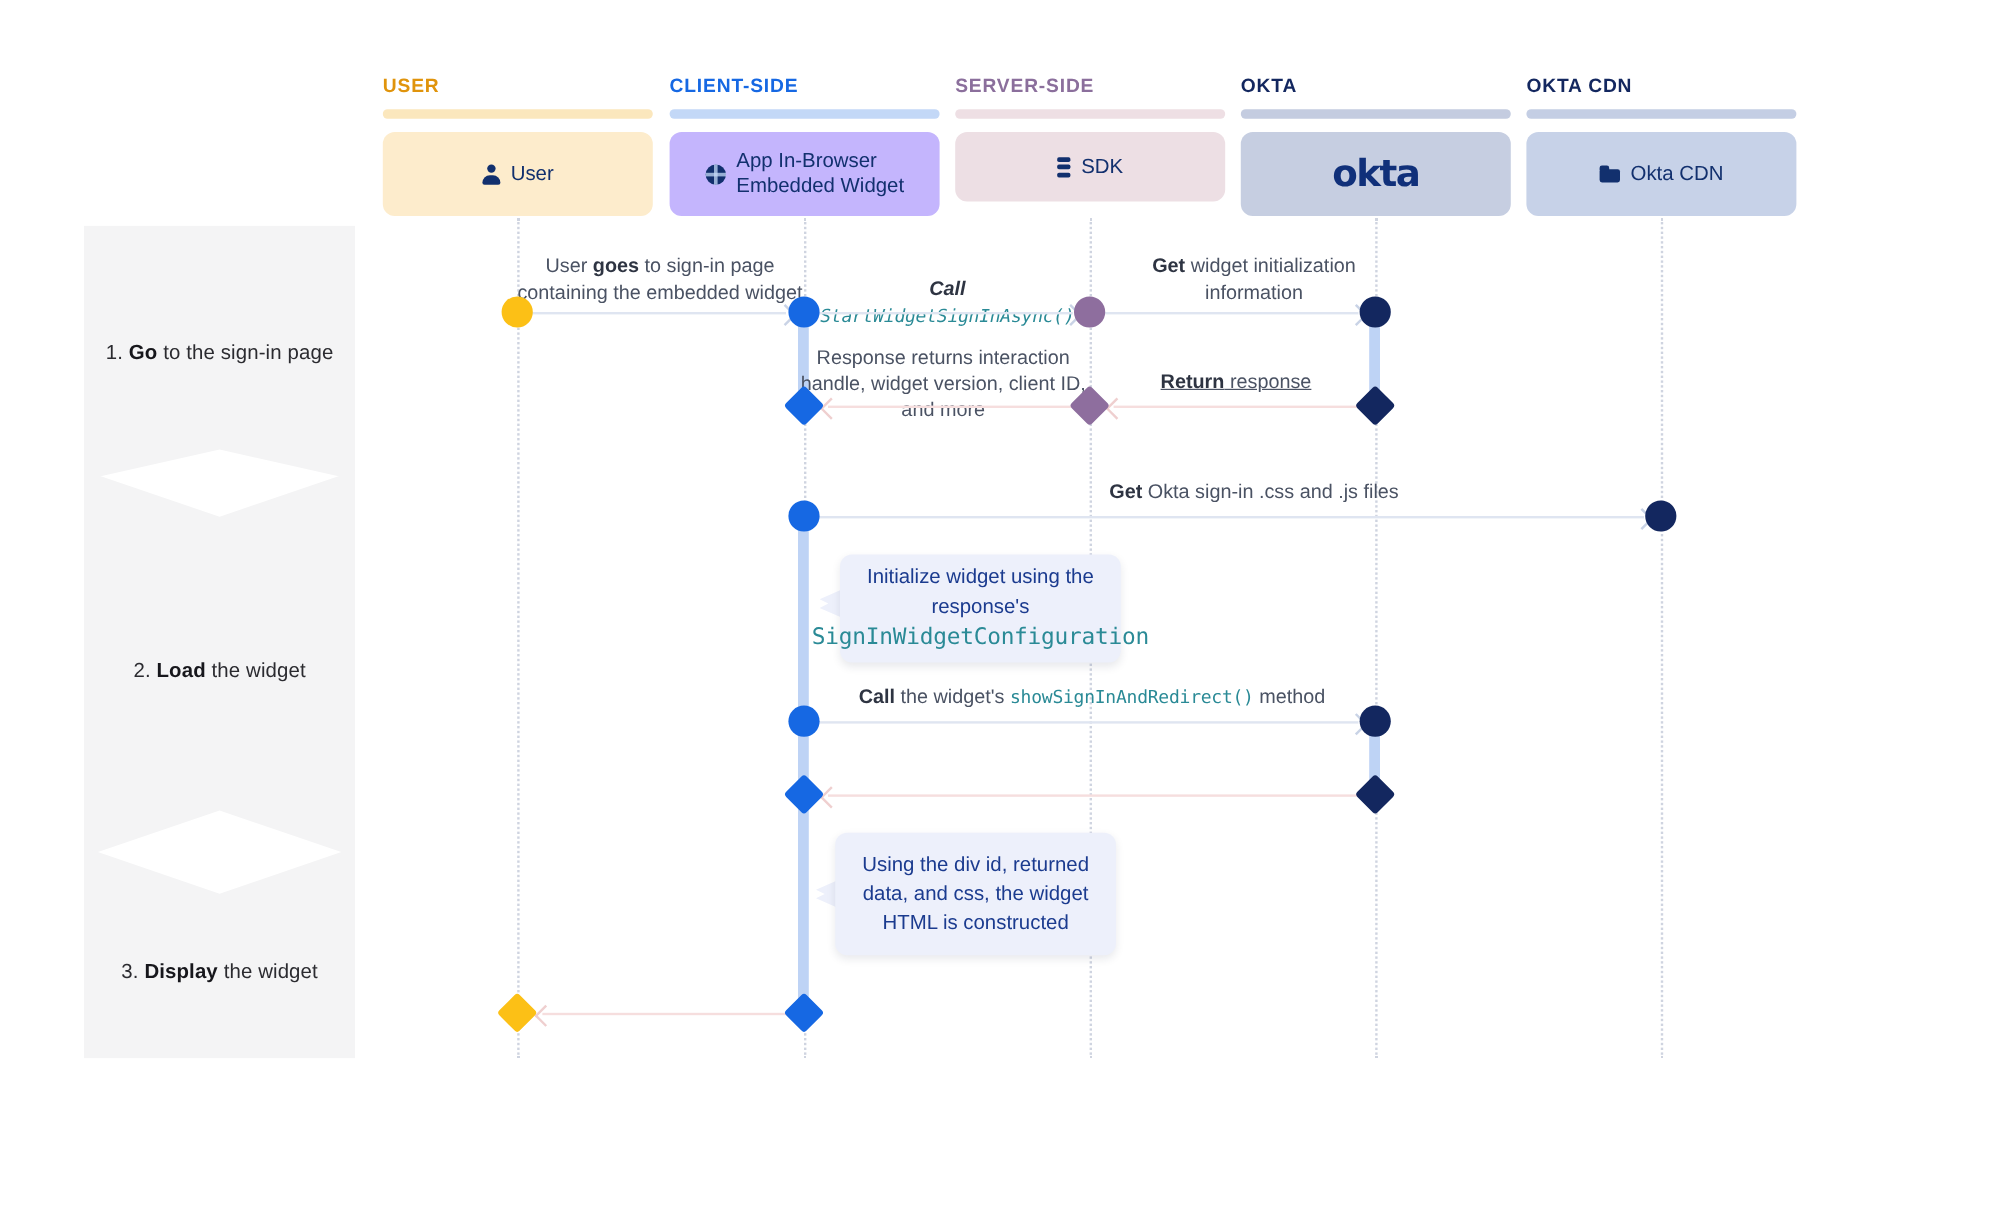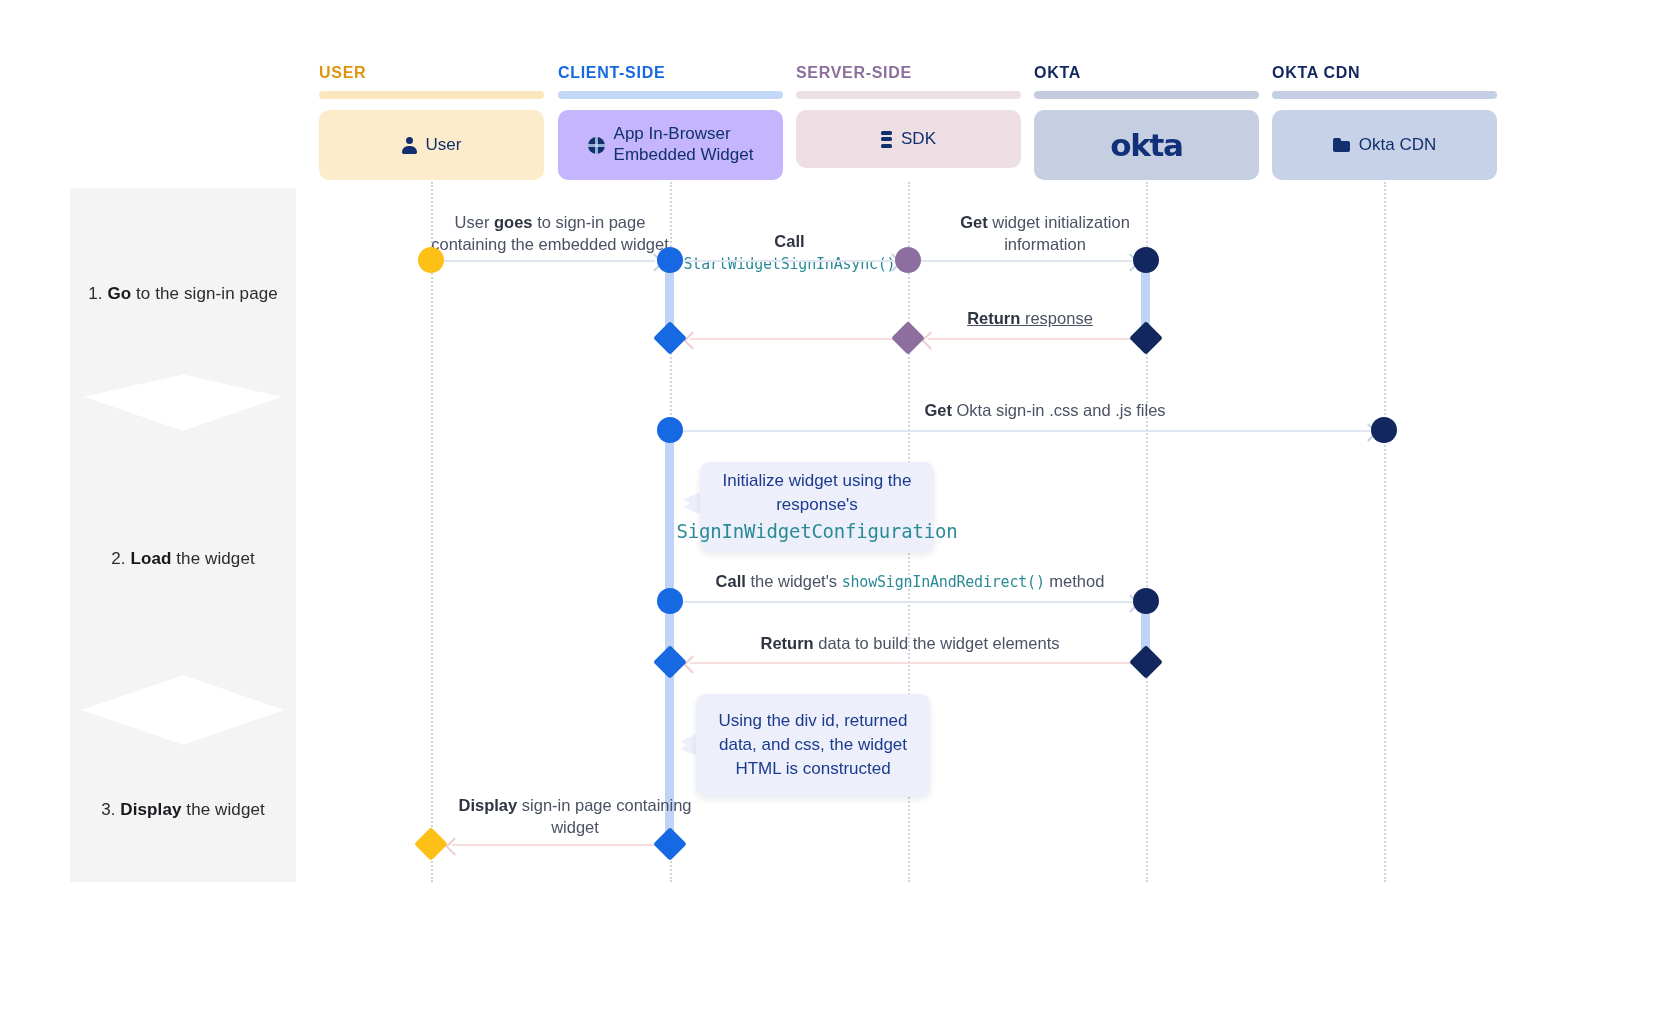--- a/index.html
+++ b/index.html
@@ -161,37 +161,40 @@
   <div class="activation" style="left:1141px;top:258px;height:88px;"></div>
   <div class="activation" style="left:665px;top:420px;height:428px;"></div>
   <div class="activation" style="left:1141px;top:598px;height:68px;"></div>
 
   <div class="msg" style="left:415px;top:212px;width:270px;">
     <span>User </span><b>goes</b><span> to sign-in page containing the embedded widget</span>
   </div>
   <div class="arrow fwd" style="left:443px;top:260px;width:212px;"></div>
   <div class="arrow-head head-right" style="left:648px;top:256px;"></div>
 
-  <div class="msg" style="left:682px;top:231px;width:215px;">
+  <div class="msg" style="left:682px;top:231px;width:215px;font-style:italic;">
     <b>Call</b><span> </span><span class="code">StartWidgetSignInAsync()</span>
   </div>
   <div class="arrow fwd" style="left:682px;top:260px;width:212px;"></div>
   <div class="arrow-head head-right" style="left:886px;top:256px;"></div>
 
   <div class="msg" style="left:935px;top:212px;width:220px;">
     <b>Get</b><span> widget initialization information</span>
   </div>
   <div class="arrow fwd" style="left:920px;top:260px;width:212px;"></div>
   <div class="arrow-head head-right" style="left:1124px;top:256px;"></div>
 
   <div class="node dot" style="left:418px;top:247px;width:26px;height:26px;background:#fcc016;"></div>
   <div class="node dot" style="left:657px;top:247px;width:26px;height:26px;background:#1668e3;"></div>
   <div class="node dot" style="left:895px;top:247px;width:26px;height:26px;background:#8e6e9e;"></div>
   <div class="node dot" style="left:1133px;top:247px;width:26px;height:26px;background:#13275f;"></div>
 
+  <div class="msg" style="left:655px;top:288px;width:262px;">
+    <span>Response returns interaction handle, widget version, client ID, and more</span>
+  </div>
   <div class="arrow ret" style="left:690px;top:338px;width:204px;"></div>
   <div class="arrow-head head-left" style="left:686px;top:334px;"></div>
 
   <div class="msg" style="left:935px;top:308px;width:190px;text-decoration:underline;">
     <b>Return</b><span> response</span>
   </div>
   <div class="arrow ret" style="left:928px;top:338px;width:204px;"></div>
   <div class="arrow-head head-left" style="left:924px;top:334px;"></div>
 
   <div class="node dia" style="left:658px;top:326px;width:24px;height:24px;background:#1668e3;"></div>
@@ -218,40 +221,34 @@
 
   <div class="msg" style="left:700px;top:571px;width:420px;">
     <b>Call</b><span> the widget's </span><span class="code">showSignInAndRedirect()</span><span> method</span>
   </div>
   <div class="arrow fwd" style="left:682px;top:601px;width:450px;"></div>
   <div class="arrow-head head-right" style="left:1124px;top:597px;"></div>
 
   <div class="node dot" style="left:657px;top:588px;width:26px;height:26px;background:#1668e3;"></div>
   <div class="node dot" style="left:1133px;top:588px;width:26px;height:26px;background:#13275f;"></div>
 
-  <div class="msg" style="left:700px;top:633px;width:420px;">
-    <b>Return</b><span> data to build the widget elements</span>
-  </div>
   <div class="arrow ret" style="left:690px;top:662px;width:442px;"></div>
   <div class="arrow-head head-left" style="left:686px;top:658px;"></div>
 
   <div class="node dia" style="left:658px;top:650px;width:24px;height:24px;background:#1668e3;"></div>
   <div class="node dia" style="left:1134px;top:650px;width:24px;height:24px;background:#13275f;"></div>
 
   <div class="callout-tail" style="left:680px;top:730px;"></div>
   <div class="callout" style="left:696px;top:694px;width:234px;height:102px;">
     <div class="callout-txt">
       <span>Using the div id, returned</span><br>
       <span>data, and css, the widget</span><br>
       <span>HTML is constructed</span>
     </div>
   </div>
 
-  <div class="msg" style="left:450px;top:795px;width:250px;">
-    <b>Display</b><span> sign-in page containing widget</span>
-  </div>
   <div class="arrow ret" style="left:452px;top:844px;width:204px;"></div>
   <div class="arrow-head head-left" style="left:448px;top:840px;"></div>
 
   <div class="node dia" style="left:419px;top:832px;width:24px;height:24px;background:#fcc016;"></div>
   <div class="node dia" style="left:658px;top:832px;width:24px;height:24px;background:#1668e3;"></div>
 
 </div>
 
 </body></html>

